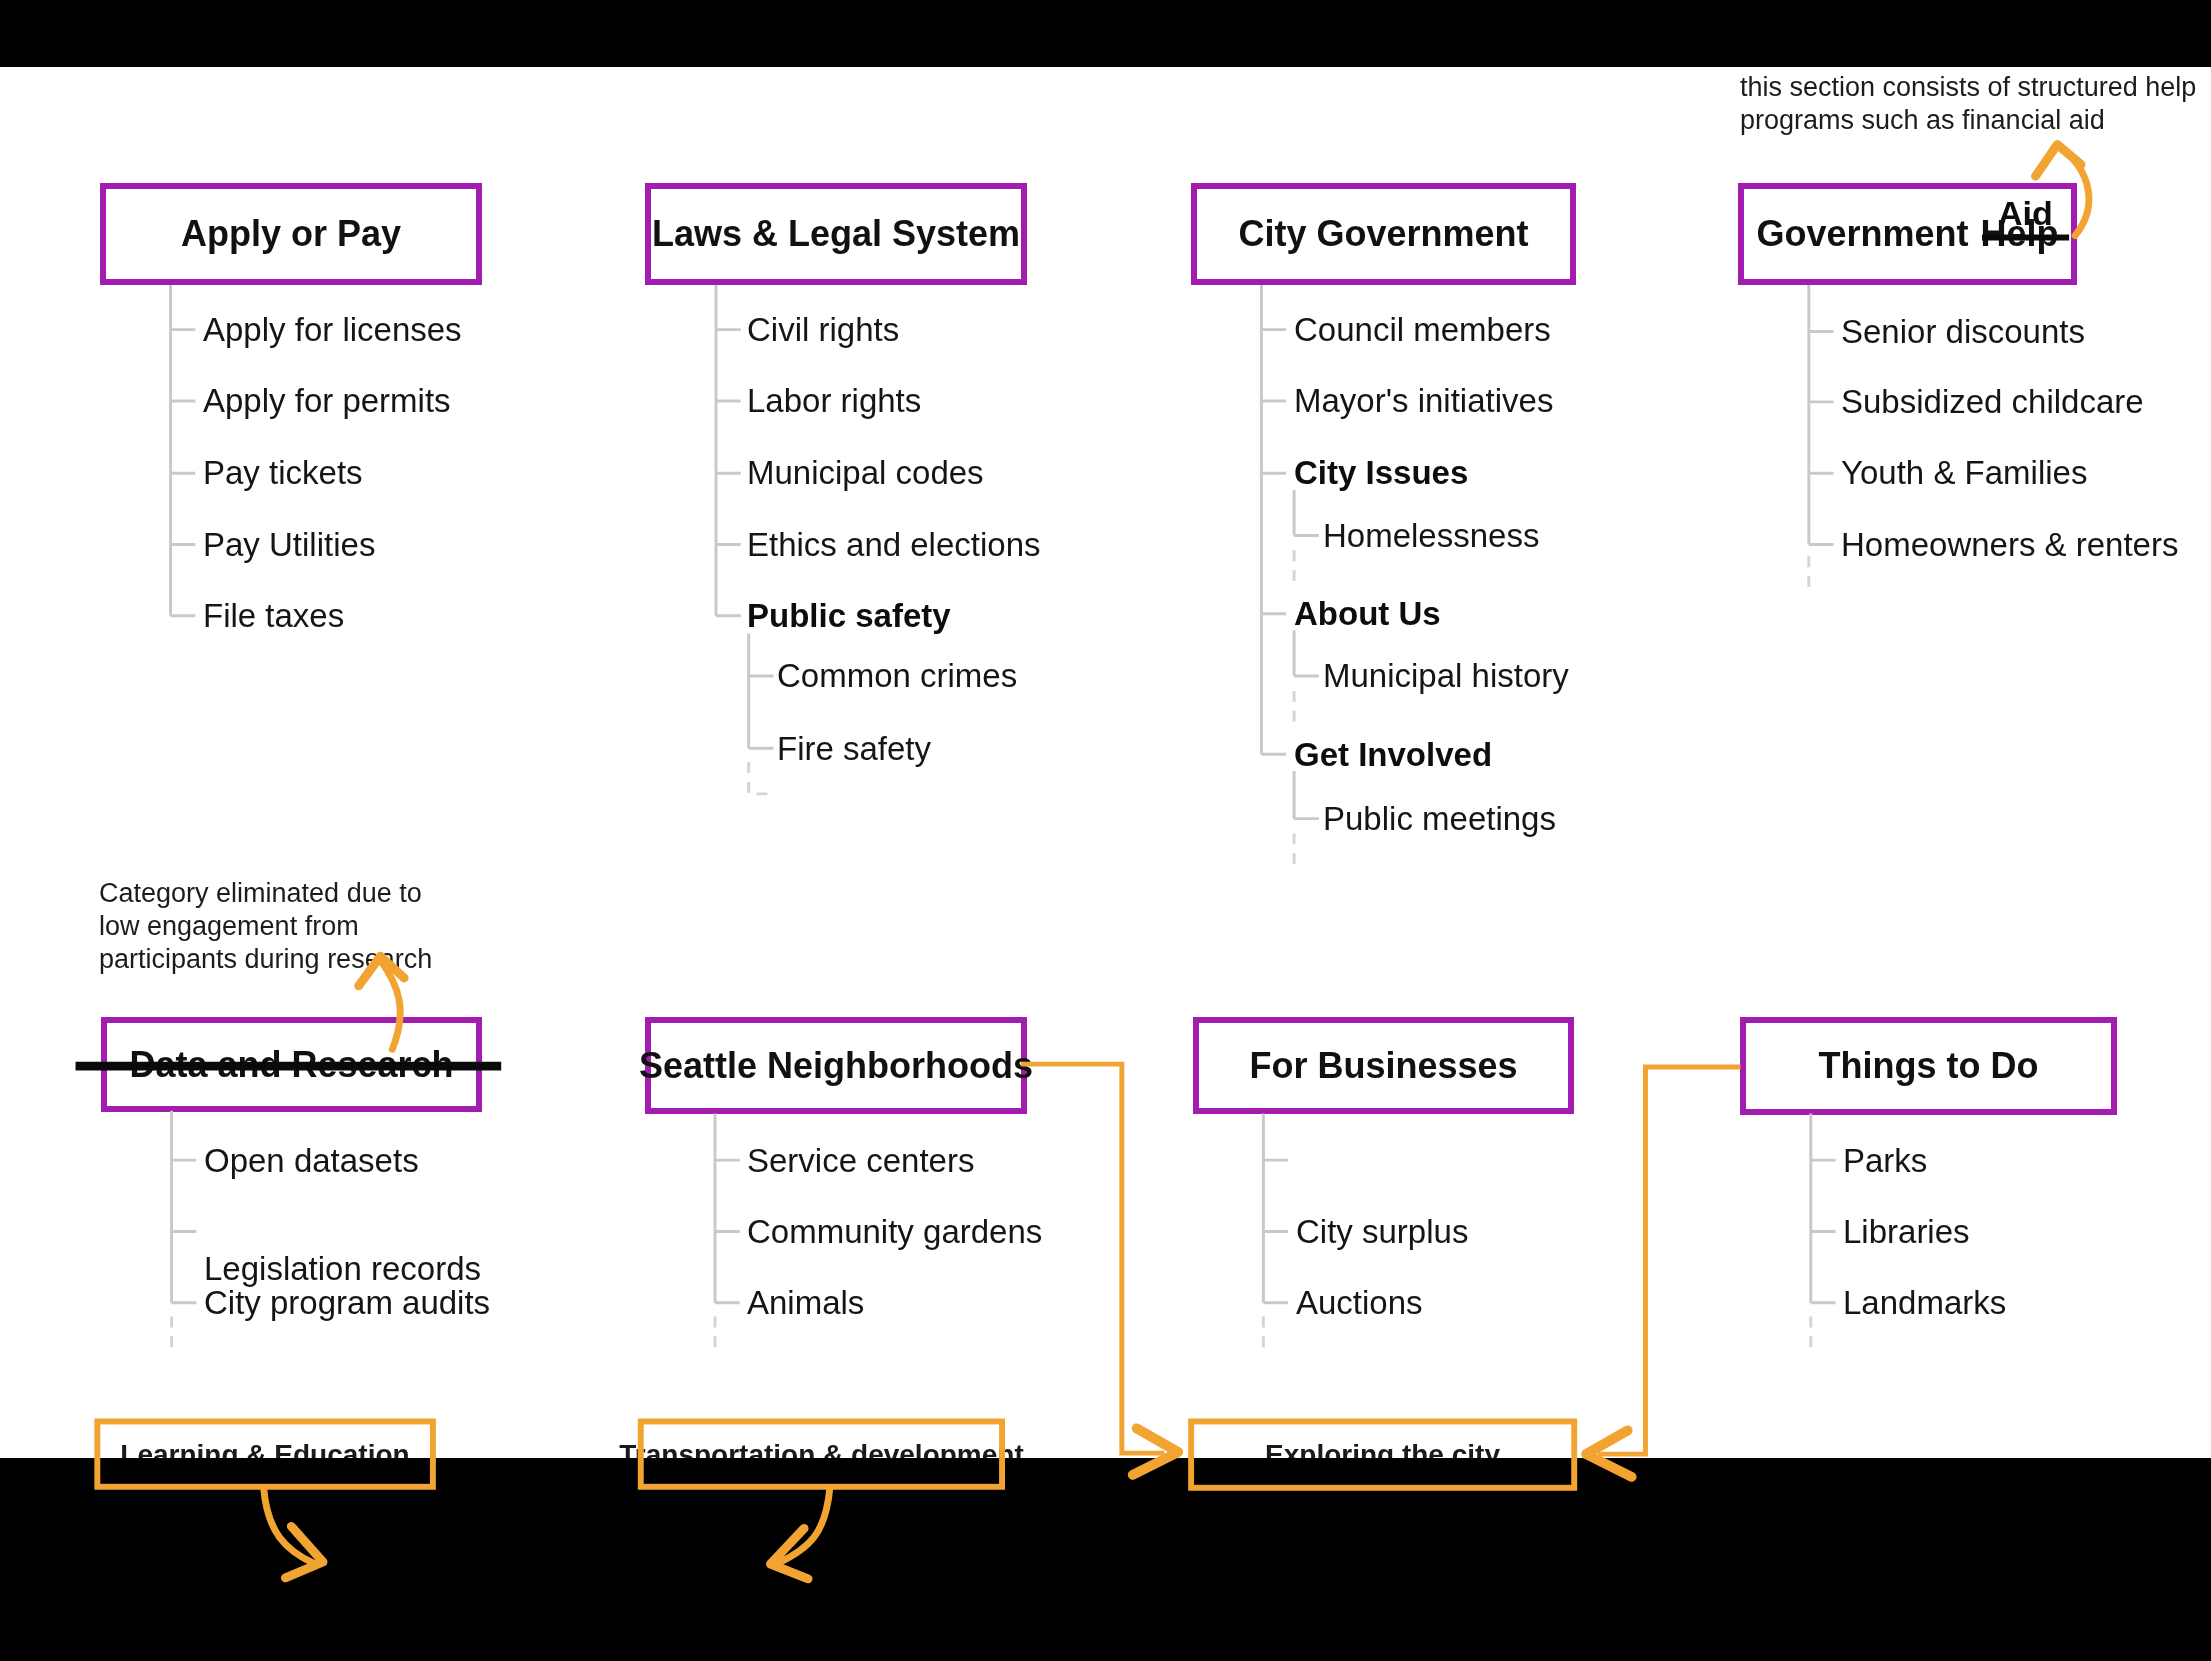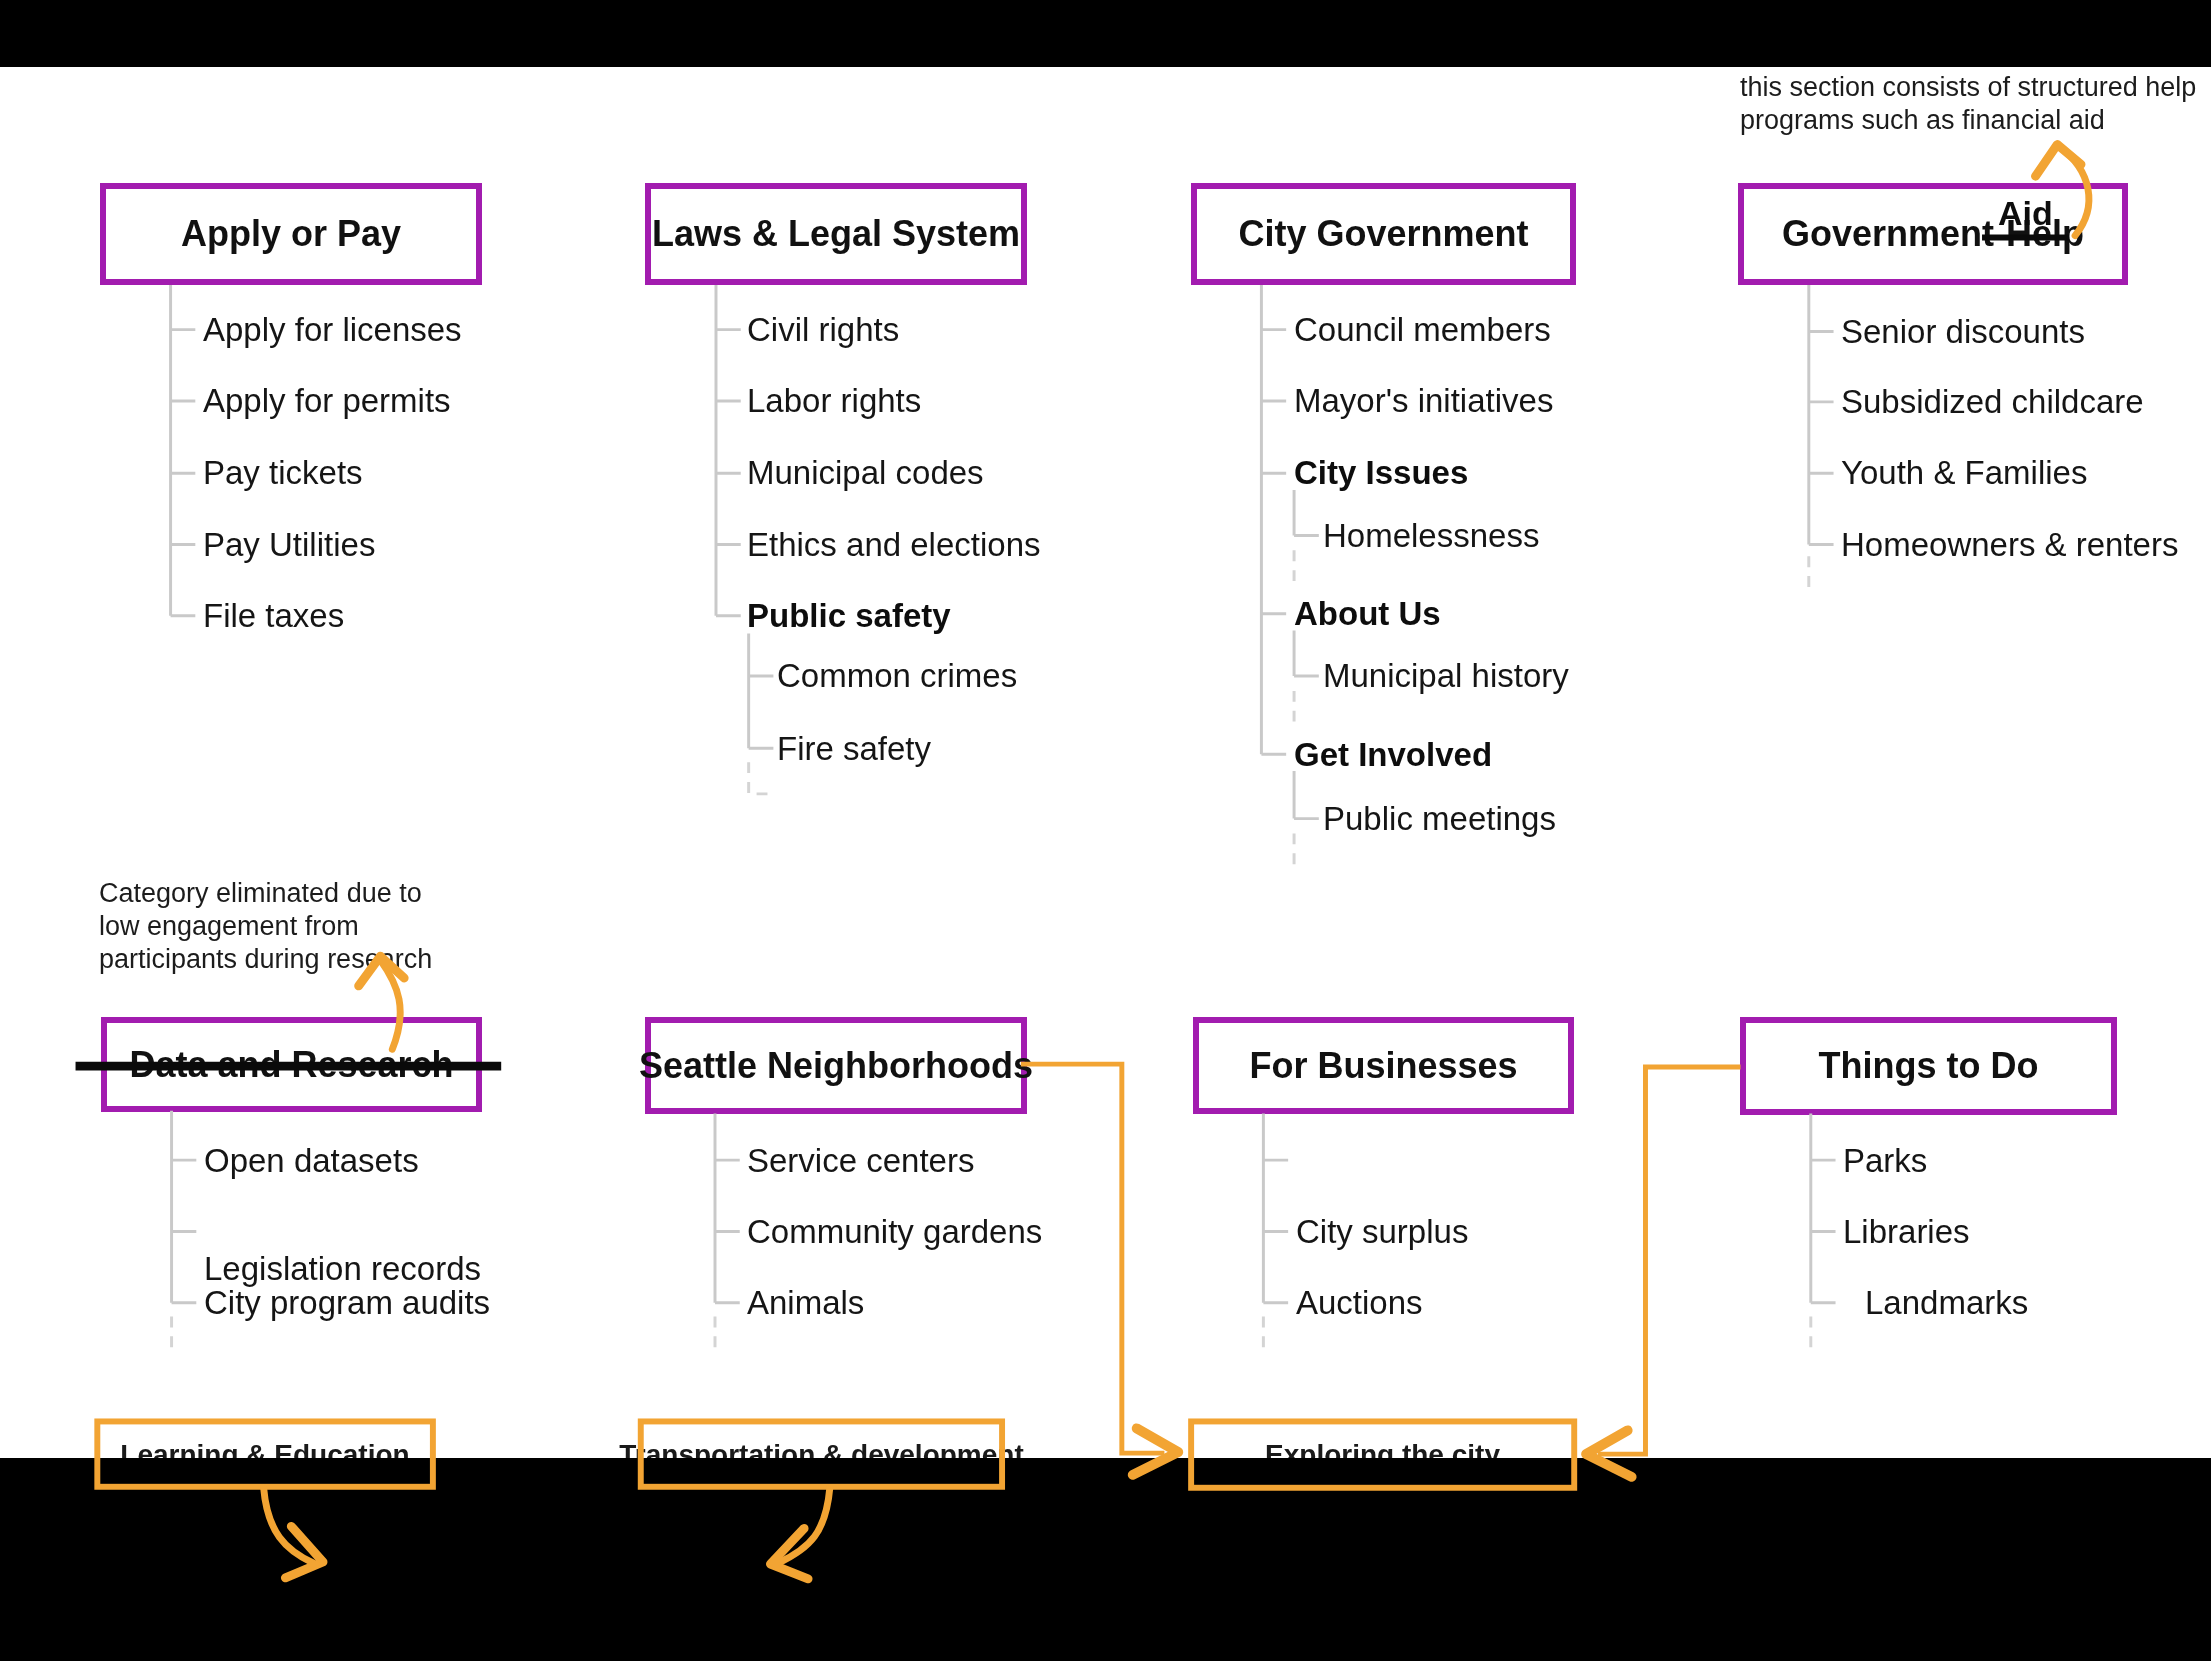--- a/index.html
+++ b/index.html
@@ -32,21 +32,21 @@
 
   <div class="cat" style="left:100px;top:183px;width:382px;height:102px;">
     <span>Apply or Pay</span>
   </div>
   <div class="cat" style="left:645px;top:183px;width:382px;height:102px;">
     <span>Laws &amp; Legal System</span>
   </div>
   <div class="cat" style="left:1191px;top:183px;width:385px;height:102px;">
     <span>City Government</span>
   </div>
-  <div class="cat" style="left:1738px;top:183px;width:390px;height:102px;">
+  <div class="cat" style="left:1738px;top:183px;width:339px;height:102px;">
     <span>Government</span>
     <span style="width:12px;"></span>
     <span>Help</span>
   </div>
   <div id="aid-label">Aid</div>
 
   <div class="cat" style="left:101px;top:1017px;width:381px;height:95px;">
     <span>Data and Research</span>
   </div>
   <div class="cat" style="left:645px;top:1017px;width:382px;height:97px;">
@@ -103,21 +103,21 @@
 
   <div class="lbl" style="left:747px;top:1137px;">Service centers</div>
   <div class="lbl" style="left:747px;top:1208px;">Community gardens</div>
   <div class="lbl" style="left:747px;top:1279px;">Animals</div>
 
   <div class="lbl" style="left:1296px;top:1208px;">City surplus</div>
   <div class="lbl" style="left:1296px;top:1279px;">Auctions</div>
 
   <div class="lbl" style="left:1843px;top:1137px;">Parks</div>
   <div class="lbl" style="left:1843px;top:1208px;">Libraries</div>
-  <div class="lbl" style="left:1843px;top:1279px;margin-left:22px;">Landmarks</div>
+  <div class="lbl" style="left:1843px;top:1279px;">Landmarks</div>
 
   <div class="note" style="left:1740px;top:71px;width:475px;">this section consists of structured help programs such as financial aid</div>
   <div class="note" style="left:99px;top:877px;width:337px;">Category eliminated due to low engagement from participants during research</div>
 
   <div class="bar" id="bar-top"></div>
   <div class="bar" id="bar-bottom"></div>
 
   <svg id="overlay" width="2212" height="1661" viewBox="0 0 2234 1678">
 
     <g stroke="#c9c9c9" stroke-width="3" fill="none">

